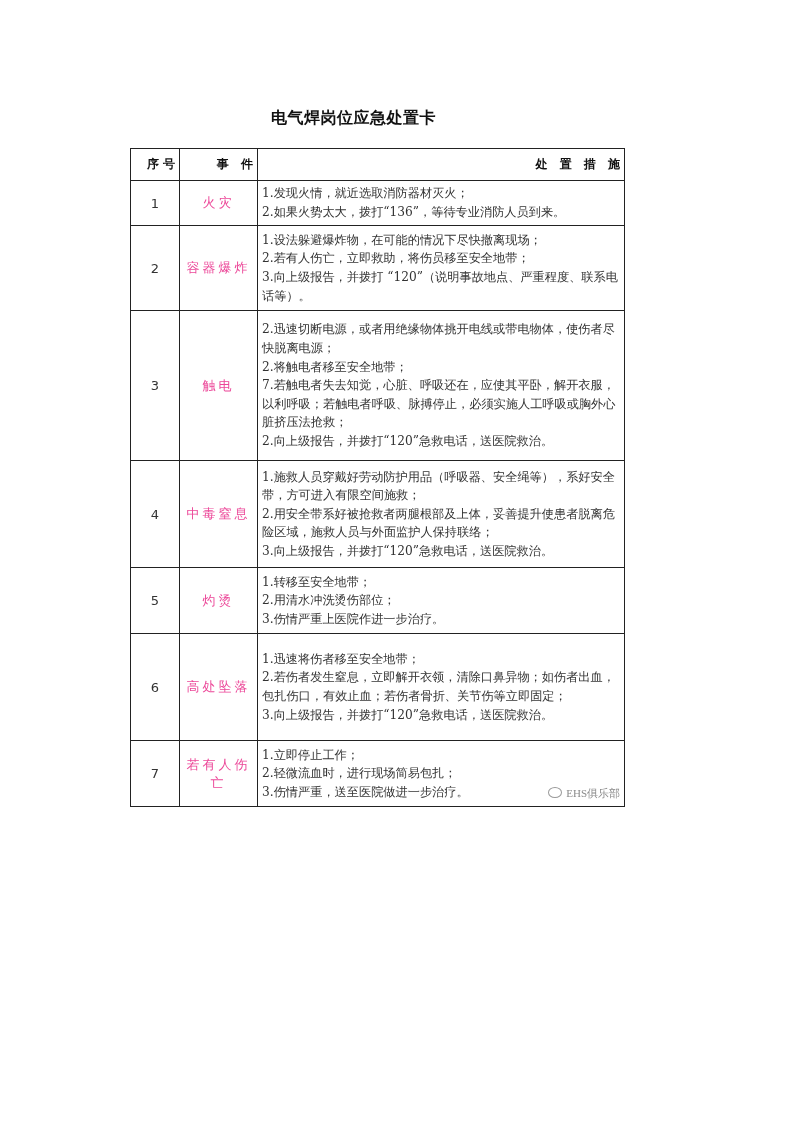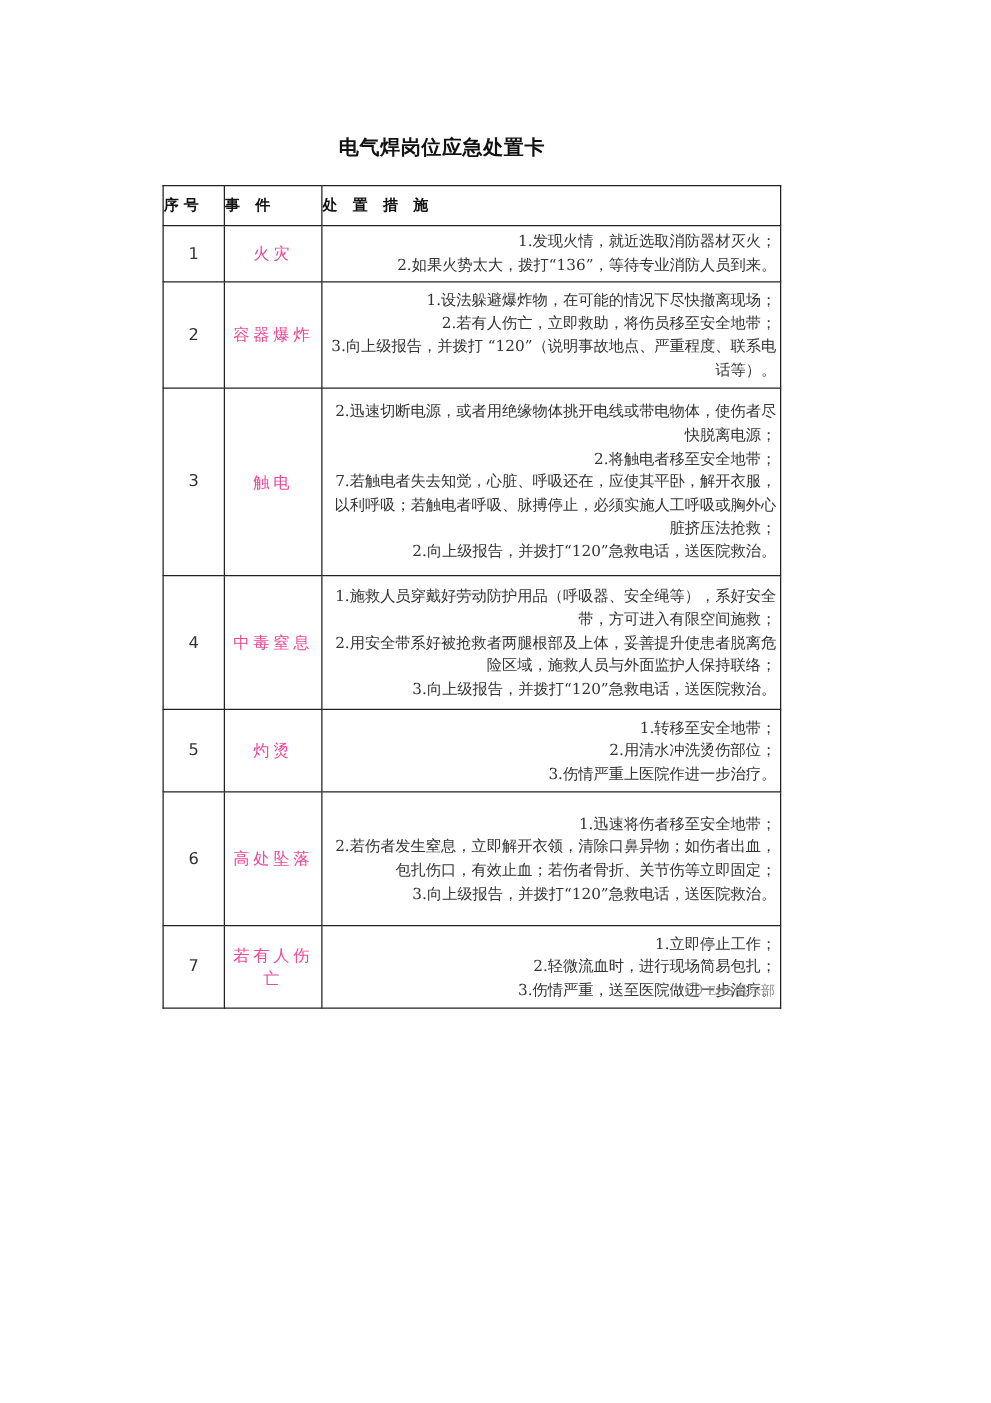--- a/index.html
+++ b/index.html
@@ -4,26 +4,26 @@
 <style>
   html, body { margin: 0; padding: 0; background: #ffffff; }
   body { width: 793px; height: 1122px; position: relative; overflow: hidden;
          font-family: "DejaVu Serif", "Liberation Serif", serif; color: #2a2a2a; }
   .title { position: absolute; top: 108px; left: 0; width: 707px; text-align: center;
            font-family: "DejaVu Sans", "Liberation Sans", sans-serif; font-weight: bold;
            font-size: 16px; letter-spacing: 0.5px; color: #111; }
   table.card { position: absolute; left: 130px; top: 148px; width: 494px;
                border-collapse: collapse; table-layout: fixed; }
   table.card td, table.card th { border: 1.5px solid #222; padding: 0; }
-  table.card th { height: 31px; font-size: 12px; font-weight: bold; color: #111; text-align: left; letter-spacing: 4px; }
+  table.card th { height: 31px; font-size: 12px; font-weight: bold; color: #111; text-align: right; letter-spacing: 4px; }
   col.c1 { width: 49px; } col.c2 { width: 78px; } col.c3 { width: 367px; }
   td.num { text-align: center; font-size: 13px; color: #333; font-family: "DejaVu Sans", "Liberation Sans", sans-serif; }
   td.evt { text-align: center; font-size: 13px; color: #ec4899; letter-spacing: 3px; }
   td.meas { font-size: 12.2px; line-height: 18.6px; padding: 2px 3px 2px 4px !important; color: #333; position: relative; }
-  td.meas div { white-space: normal; text-align: right; }
+  td.meas div { white-space: normal; }
   .watermark { position: absolute; right: 4px; bottom: 3px; font-size: 11px; color: #8a8a8a;
                font-family: Liberation Serif, serif; }
   .watermark .wm-icon { display: inline-block; width: 12px; height: 9px; border: 1px solid #9a9a9a;
                         border-radius: 50%; margin-right: 4px; vertical-align: -1px; }
 </style>
 </head>
 <body>
 
 <div class="title">电气焊岗位应急处置卡</div>
 

